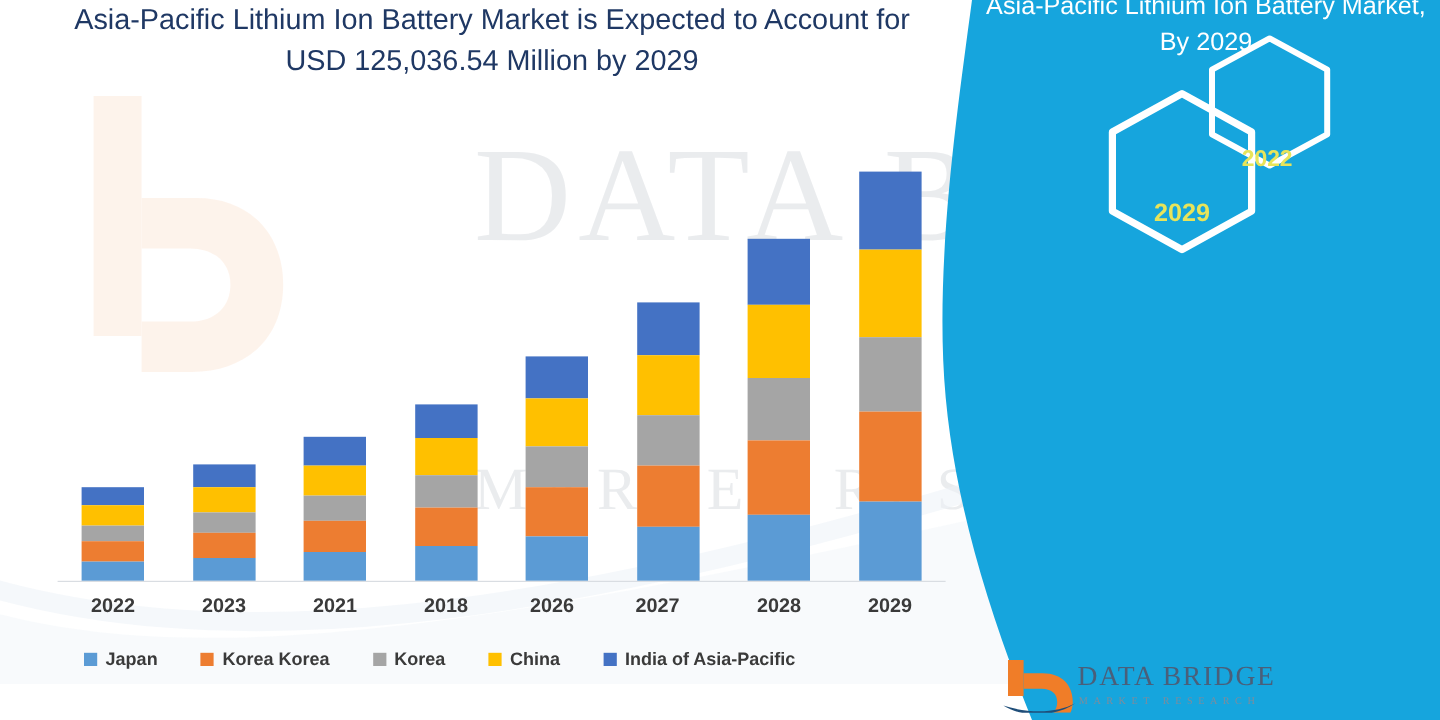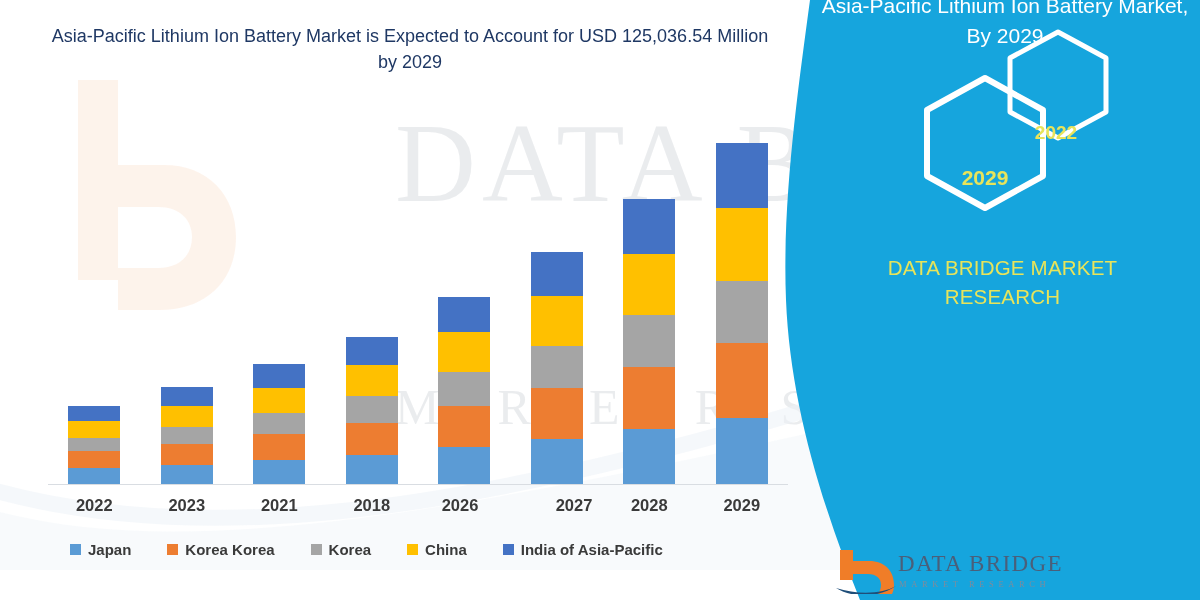--- a/index.html
+++ b/index.html
@@ -65,24 +65,24 @@
     width: 880px;
     height: 240px;
     opacity: 0.55;
     pointer-events: none;
   }
 
   
   .chart-title {
     position: absolute;
     left: 40px;
-    top: 24px;
+    top: 0;
     width: 740px;
     text-align: center;
-    font-size: 18px;
+    font-size: 24px;
     line-height: 1.42;
     color: #1f3864;
     font-weight: 400;
   }
 
   
   .plot {
     position: absolute;
     left: 48px;
     top: 96px;
@@ -335,21 +335,21 @@
       </div>
     </div>
   <div class="axis-line"></div>
 
   <div class="xlabels">
       <div class="xlabel" style="left: 3.25px;">2022</div>
       <div class="xlabel" style="left: 95.75px;">2023</div>
       <div class="xlabel" style="left: 188.25px;">2021</div>
       <div class="xlabel" style="left: 280.75px;">2018</div>
       <div class="xlabel" style="left: 369px;">2026</div>
-      <div class="xlabel" style="left: 483px;">2027</div>
+      <div class="xlabel" style="left: 457px;">2027</div>
       <div class="xlabel" style="left: 558.25px; text-align: center;">2028</div>
       <div class="xlabel" style="left: 650.75px;">2029</div>
     </div>
 
   <div class="legend">
       <div class="legend-item">
         <span class="legend-swatch" style="background: rgb(91, 155, 213);"></span>
         <span class="legend-label">Japan</span>
       </div>
       <div class="legend-item">
@@ -379,24 +379,20 @@
 
     <div class="hexwrap">
       <svg width="400" height="340" viewBox="0 0 400 340">
         <polygon points="258,32 306,58 306,112 258,138 210,112 210,58" fill="none" stroke="#ffffff" stroke-width="5" stroke-linejoin="round"></polygon>
         <polygon points="185,78 243,110 243,176 185,208 127,176 127,110" fill="none" stroke="#ffffff" stroke-width="6" stroke-linejoin="round"></polygon>
       </svg>
       <div class="hex-label hex-2029">2029</div>
       <div class="hex-label hex-2022">2022</div>
     </div>
 
-    <div class="brand">
-      <span>DATA BRIDGE MARKET</span><br>
-      <span>RESEARCH</span>
-    </div>
   </div>
 
   <div class="logo">
     <svg width="60" height="46" viewBox="0 0 60 46">
       <path d="M4 2 h13 v30 h-13 z" fill="#f07d28"></path>
       <path d="M17 13 h16 c16 0 25 10 25 24 c0 4 -1 7 -2 9 h-14 c2 -3 3 -6 3 -9 c0 -7 -5 -11 -13 -11 h-15 z" fill="#f07d28"></path>
       <path d="M0 40 C 20 52, 46 48, 60 38 C 46 46, 22 47, 0 40 Z" fill="#1f4e79"></path>
     </svg>
     <div class="logo-text">DATA BRIDGE</div>
     <div class="logo-sub">MARKET RESEARCH</div>

